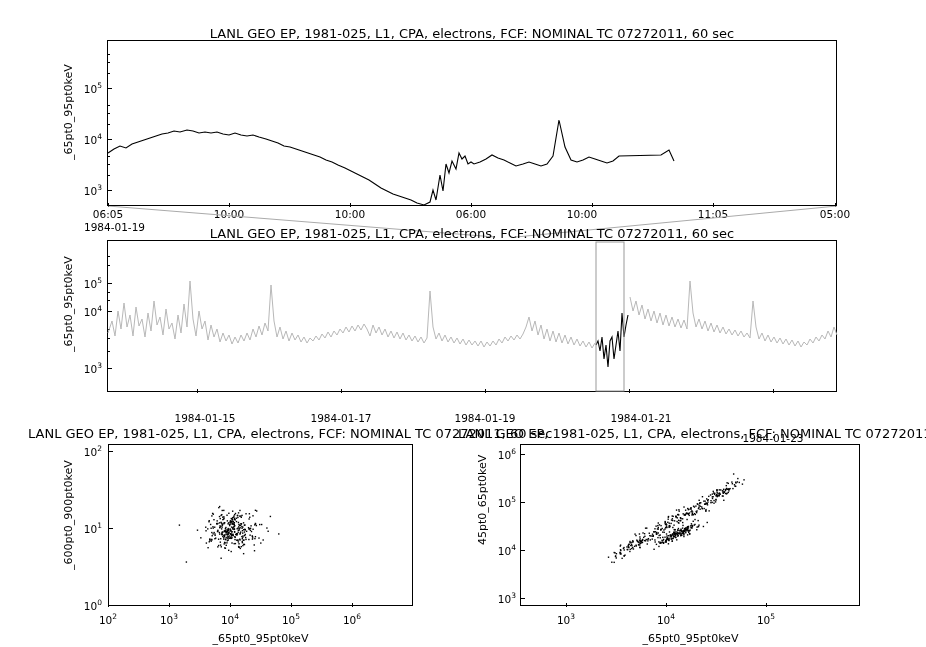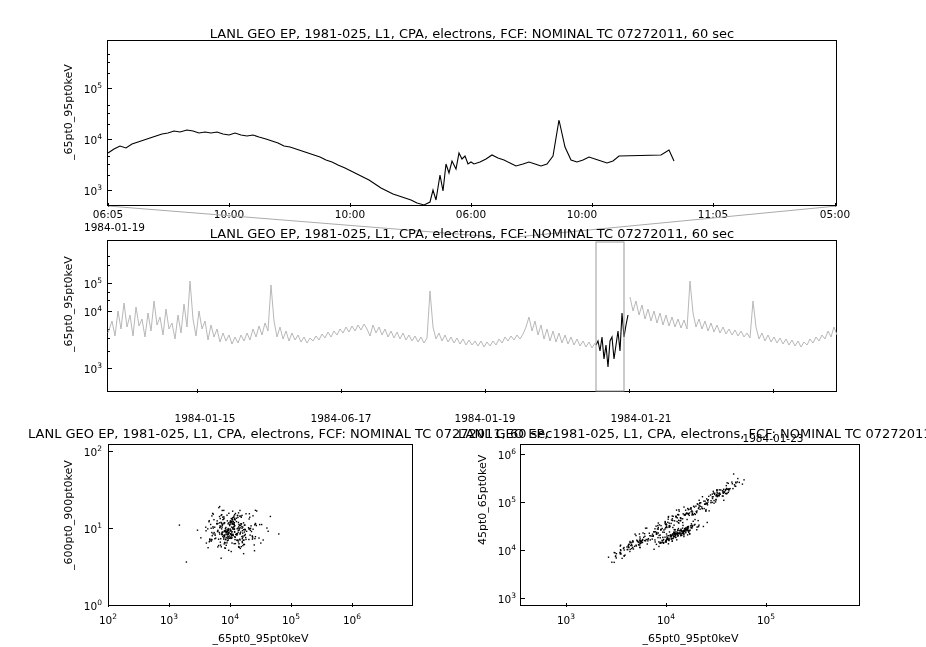--- a/index.html
+++ b/index.html
@@ -162,21 +162,21 @@
   <div class="tick tick-y-minor" style="left:108px; top:265px;"></div>
   <div class="tick tick-y-minor" style="left:108px; top:256px;"></div>
 
   <div class="tick tick-x" style="left:197px; top:389px;"></div>
   <div class="tick tick-x" style="left:341px; top:389px;"></div>
   <div class="tick tick-x" style="left:485px; top:389px;"></div>
   <div class="tick tick-x" style="left:629px; top:389px;"></div>
   <div class="tick tick-x" style="left:773px; top:389px;"></div>
 
   <div class="tick-label-x" style="left:160px; top:412px; width:90px;">1984-01-15</div>
-  <div class="tick-label-x" style="left:296px; top:412px; width:90px;">1984-06-17</div>
+  <div class="tick-label-x" style="left:296px; top:412px; width:90px;">1984-01-17</div>
   <div class="tick-label-x" style="left:440px; top:412px; width:90px;">1984-01-19</div>
   <div class="tick-label-x" style="left:596px; top:412px; width:90px;">1984-01-21</div>
   <div class="tick-label-x" style="left:728px; top:432px; width:90px;">1984-01-23</div>
 
   <svg class="dataplot" style="left:108px; top:241px;" width="729" height="151" viewBox="0 0 729 151">
     <polyline fill="none" stroke="#b8b8b8" stroke-width="1" points="0,92 4,80 7,95 10,70 13,88 16,62 19,86 22,74 25,95 28,66 31,85 34,78 37,96 40,72 43,90 46,60 49,84 52,76 55,94 58,68 61,88 64,82 67,98 70,74 73,92 76,63 79,86 82,40 85,78 88,95 91,70 94,88 97,80 100,99 103,84 106,96 109,88 112,101 115,92 118,100 121,94 124,103 127,96 130,102 133,94 136,100 139,92 142,99 145,88 148,96 151,85 154,94 157,82 160,90 163,44 166,80 169,96 172,86 175,98 178,90 181,100 184,92 187,99 190,94 193,101 196,96 199,102 202,97 205,100 208,95 211,99 214,93 217,97 220,91 223,96 226,90 229,94 232,88 235,92 238,86 241,91 244,85 247,90 250,84 253,89 256,83 259,88 262,95 265,84 268,92 271,86 274,94 277,88 280,96 283,90 286,97 289,91 292,98 295,92 298,99 301,94 304,100 307,95 310,101 313,96 316,102 319,97 322,50 325,86 328,98 331,92 334,100 337,94 340,101 343,96 346,102 349,97 352,103 355,98 358,104 361,99 364,104 367,100 370,105 373,100 376,106 379,101 382,105 385,100 388,104 391,98 394,102 397,96 400,100 403,95 406,99 409,94 412,98 415,93 418,86 421,76 424,90 427,80 430,94 433,84 436,98 439,88 442,100 445,90 448,101 451,92 454,102 457,94 460,103 463,96 466,104 469,98 472,105 475,100 478,106 481,101 484,107 487,102"></polyline>
     <polyline fill="none" stroke="#b8b8b8" stroke-width="1" points="522,56 525,70 528,60 531,74 534,64 537,78 540,68 543,80 546,70 549,82 552,72 555,84 558,74 561,85 564,76 567,86 570,78 573,87 576,79 579,88 582,40 585,72 588,86 591,78 594,88 597,80 600,90 603,82 606,91 609,84 612,92 615,86 618,93 621,88 624,94 627,89 630,95 633,90 636,96 639,92 642,97 645,60 648,86 651,98 654,92 657,100 660,94 663,101 666,96 669,102 672,97 675,103 678,98 681,104 684,99 687,105 690,100 693,106 696,101 699,104 702,98 705,102 708,96 711,100 714,94 717,98 720,90 723,96 726,86 729,94"></polyline>
 
     <polyline fill="none" stroke="#000000" stroke-width="1.1" points="488,104 490,100 492,110 494,96 496,118 498,104 500,126 502,100 504,96 506,118 508,104 510,90 512,110 514,72 516,96 518,84 520,74"></polyline>
 

